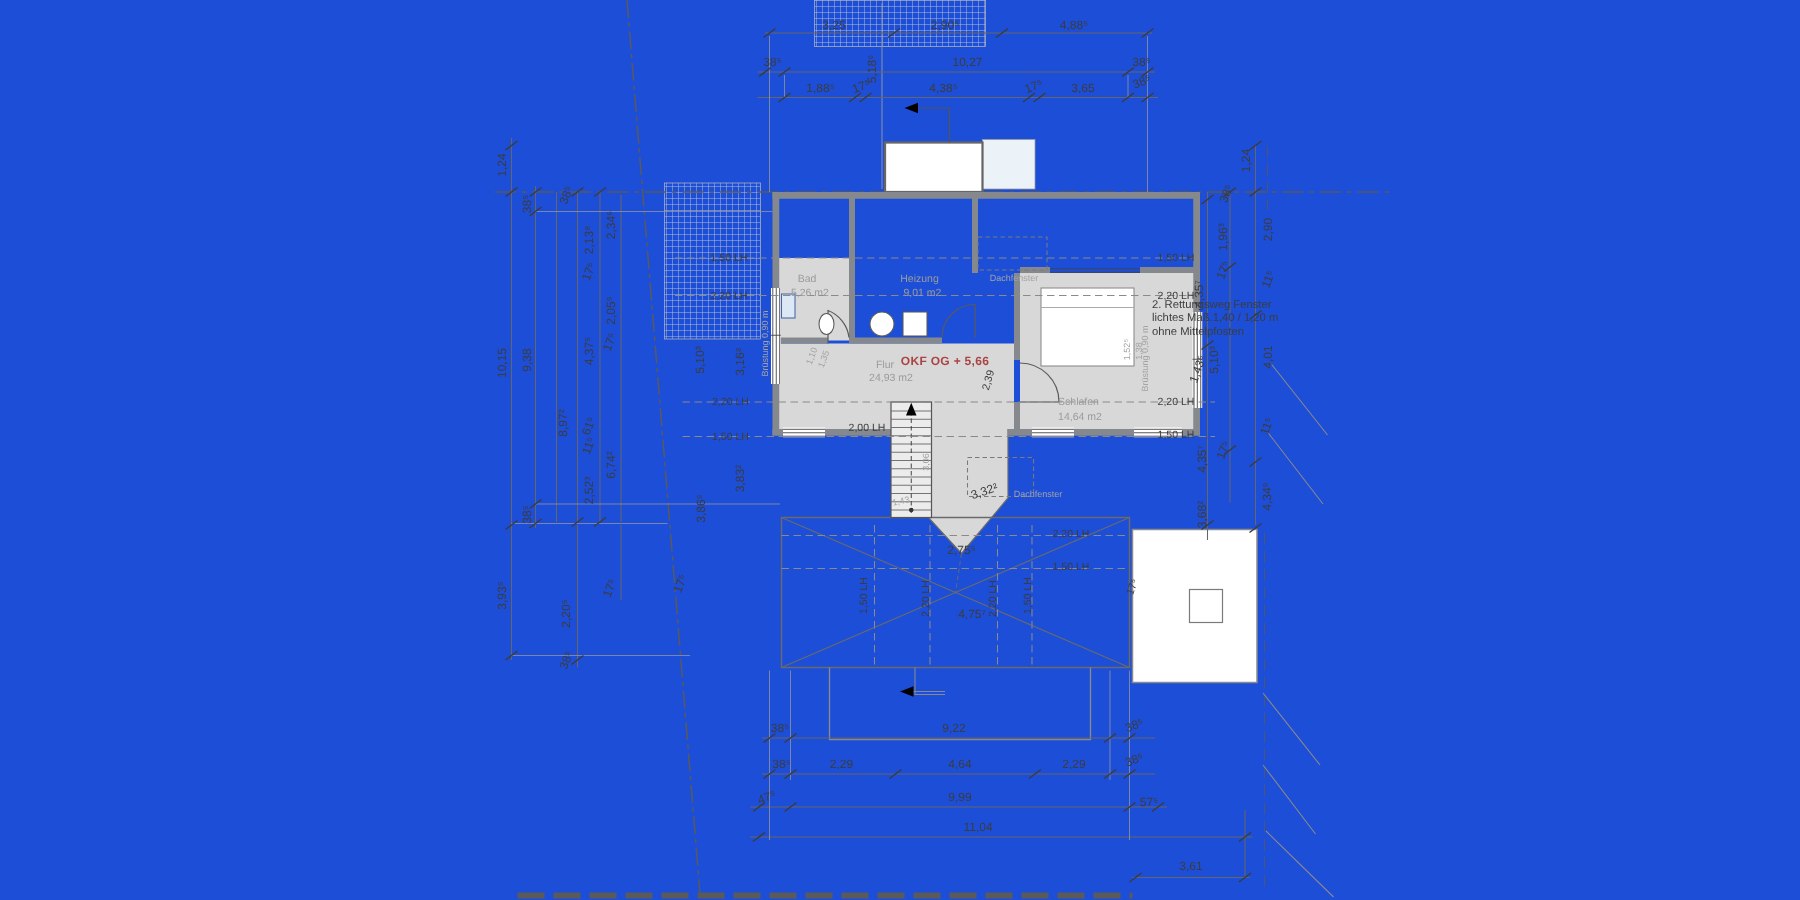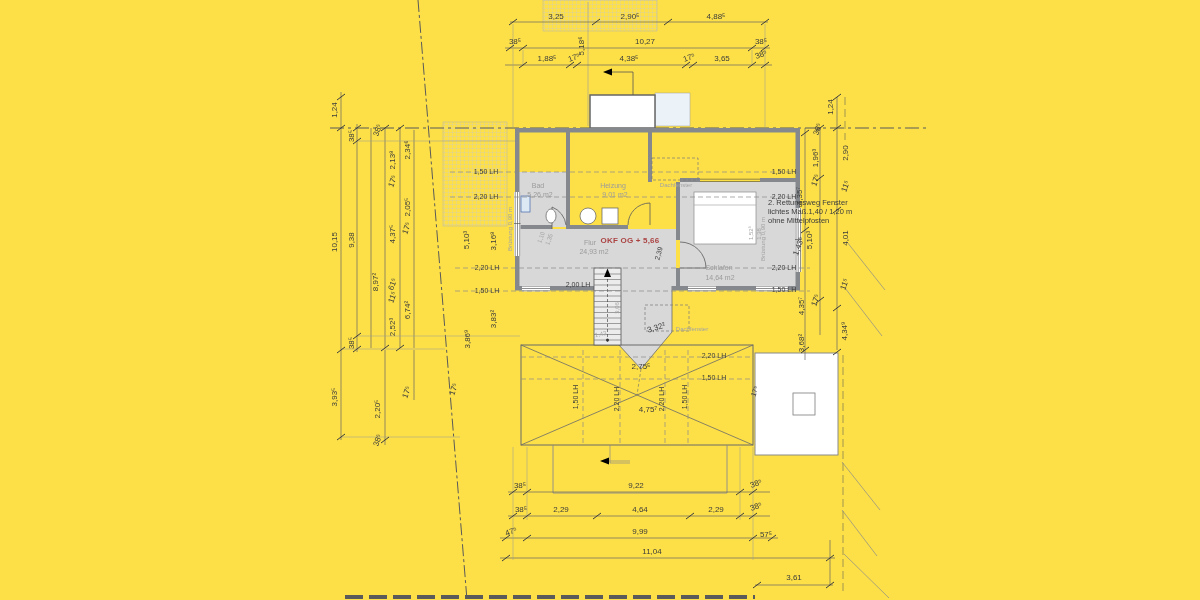--- a/index.html
+++ b/index.html
@@ -1,16 +1,16 @@
 <!DOCTYPE html>
 <html><head>
 <meta charset="utf-8">
 <style>
   html,body{margin:0;padding:0;background:#fff;}
-  .canvas{position:relative;width:1200px;height:600px;background:#fde047;overflow:hidden;}
+  .canvas{position:relative;width:1200px;height:600px;background:#1d4ed8;overflow:hidden;}
   svg{display:block;}
   .lb{font-family:"Liberation Sans",sans-serif;fill:#3c3c3c;}
   .dim{font-size:8px;}
   .dim-sm{font-size:7px;}
   .ann{font-size:7.5px;}
   .grey{font-size:7px;fill:#9b9b9b;}
   .grey-xs{font-size:6px;fill:#a3a3a3;}
   .red{font-size:8px;fill:#ab4343;font-weight:bold;letter-spacing:.2px;}
 </style>
 </head>

